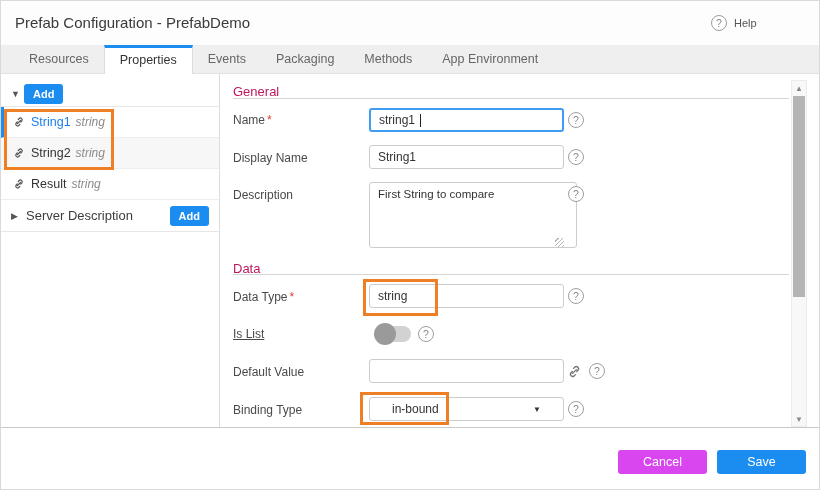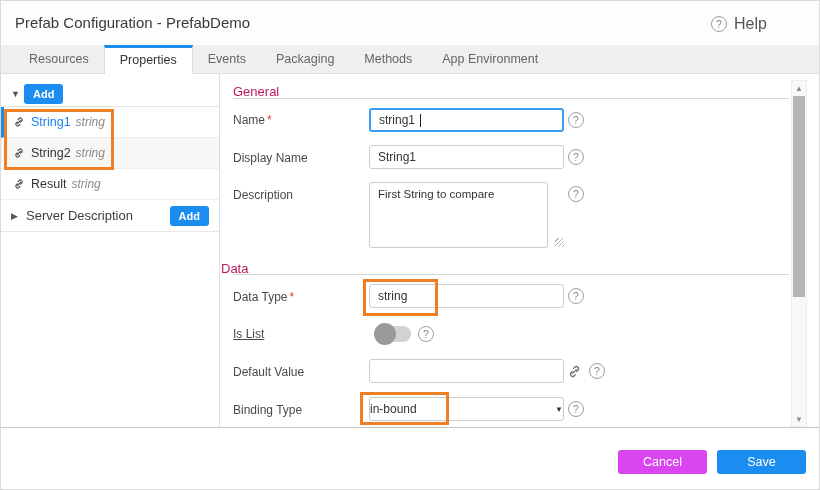--- a/index.html
+++ b/index.html
@@ -5,21 +5,21 @@
   * { margin:0; padding:0; box-sizing:border-box; }
   body { font-family:"Liberation Sans", sans-serif; background:#fff; }
   .app { position:relative; width:820px; height:490px; background:#fff; border:1px solid #d9d9d9; overflow:hidden; }
 
   
   .titlebar { position:absolute; left:0; top:0; width:100%; height:44px; background:#fdfdfd; }
   .title { position:absolute; left:14px; top:13px; font-size:15px; color:#3a3a3a; }
   .help-wrap { position:absolute; left:710px; top:14px; display:flex; align-items:center; gap:7px; cursor:pointer; }
   .q-icon { width:16px; height:16px; border:1px solid #9e9e9e; border-radius:50%; color:#8a8a8a;
             font-size:10.5px; display:flex; align-items:center; justify-content:center; background:#fff; flex:0 0 auto; }
-  .help-label { font-size:16px; color:#555; }
+  .help-label { font-size:11px; color:#555; }
 
   
   .tabstrip { position:absolute; left:0; top:44px; width:100%; height:29px; background:#efefef;
               border-bottom:1px solid #e2e2e2; display:flex; padding-left:13px; }
   .tab { padding:0 15px; font-size:12.5px; color:#666; line-height:28px; height:29px; cursor:pointer; }
   .tab.active { background:#fff; color:#333; border-top:3px solid #1b8cf0; border-left:1px solid #ddd;
                 border-right:1px solid #ddd; line-height:24px; height:30px; margin-bottom:-1px;text-align:right; }
 
   
   .sidebar { position:absolute; left:0; top:73px; width:219px; height:354px; background:#fff;
@@ -41,35 +41,35 @@
   .link-svg { flex:0 0 auto; }
 
   
   .section-title { position:absolute; font-size:13px; color:#be185d; }
   .hline { position:absolute; height:1px; background:#d5d5d5; }
   .f-label { position:absolute; font-size:12px; color:#4a4a4a; }
   .req { color:#e53935; margin-left:2px; }
   .f-input { position:absolute; width:195px; height:24px; border:1px solid #ccc; border-radius:3px;
              font-family:inherit; font-size:12px; color:#333; padding:0 8px; background:#fff; }
   .f-input.focused { border:2px solid #3d9df3; }
-  .f-textarea { position:absolute; width:179px; height:66px; border:1px solid #ccc; border-radius:3px;
+  .f-textarea { position:absolute; width:208px; height:66px; border:1px solid #ccc; border-radius:3px;
                 font-family:inherit; font-size:11.5px; color:#333; padding:5px 8px; resize:none; background:#fff; }
   .grip { position:absolute; left:554px; top:237px; width:9px; height:9px;
           background:repeating-linear-gradient(135deg, transparent, transparent 2px, #b5b5b5 2px, #b5b5b5 3px); }
   .q-abs { position:absolute; cursor:pointer; }
   .caret-bar { position:absolute; left:419px; top:113px; width:1px; height:13px; background:#222; }
 
   .toggle { position:absolute; left:375px; top:325px; width:35px; height:16px; background:#d2d2d2;
             border-radius:9px; cursor:pointer; }
   .toggle-knob { position:absolute; left:-2px; top:-3px; width:22px; height:22px; background:#9a9a9a;
                  border-radius:50%; }
 
   .f-select { position:absolute; width:195px; height:24px; border:1px solid #ccc; border-radius:3px;
               background:#fff; font-size:12px; color:#333; display:flex; align-items:center;
-              padding:0 0; cursor:pointer; }
+              padding:0 22px; cursor:pointer; }
   .f-select .sel-arrow { margin-left:auto; font-size:8px; color:#333; }
   .bind-link { position:absolute; left:566px; top:363px; cursor:pointer; }
 
   
   .ann { position:absolute; border:3px solid #ee7f25; pointer-events:none; z-index:6; }
 
   
   .scrollbar { position:absolute; left:790px; top:79px; width:16px; height:347px; background:#f8f8f8;
                border:1px solid #ececec; }
   .sb-arrow { position:absolute; left:0; width:14px; height:14px; color:#8a8a8a; font-size:8px;
@@ -160,21 +160,21 @@
 
   <div class="f-label" style="left:232px; top:150px;">Display Name</div>
   <input class="f-input" style="left: 368px; top: 144px;" value="String1">
   <div class="q-icon q-abs" style="left:567px; top:148px;">?</div>
 
   <div class="f-label" style="left:232px; top:187px;">Description</div>
   <textarea class="f-textarea" style="left: 368px; top: 181px;">First String to compare</textarea>
   <div class="grip"></div>
   <div class="q-icon q-abs" style="left:567px; top:185px;">?</div>
 
-  <div class="section-title" style="left:220px; top:260px;">Data</div>
+  <div class="section-title" style="left:232px; top:260px;">Data</div>
   <div class="hline" style="left:232px; top:273px; width:556px;"></div>
 
   <div class="f-label" style="left:232px; top:289px;">
     <span>Data Type</span><span class="req">*</span>
   </div>
   <input class="f-input" style="left: 368px; top: 283px;" value="string">
   <div class="q-icon q-abs" style="left:567px; top:287px;">?</div>
 
   <div class="f-label" style="left:232px; top:326px;text-decoration:underline;">Is List</div>
   <div class="toggle">

